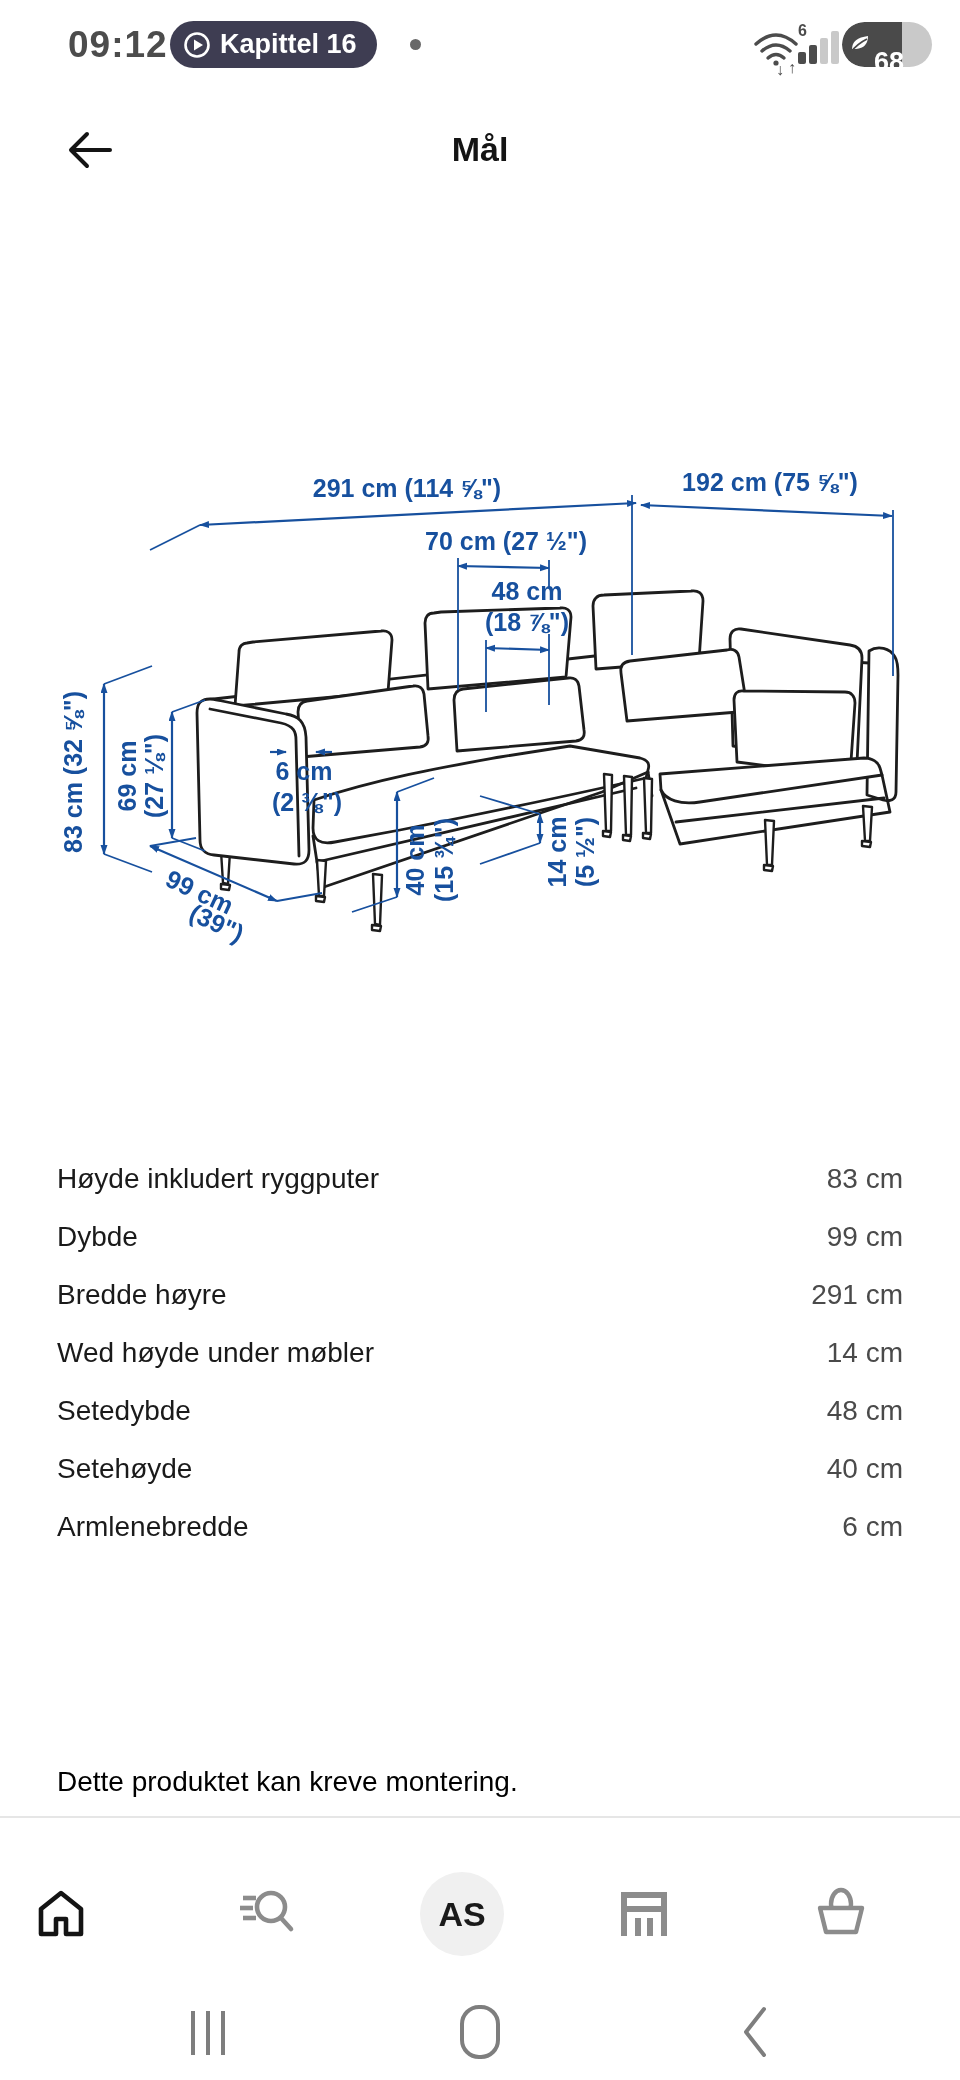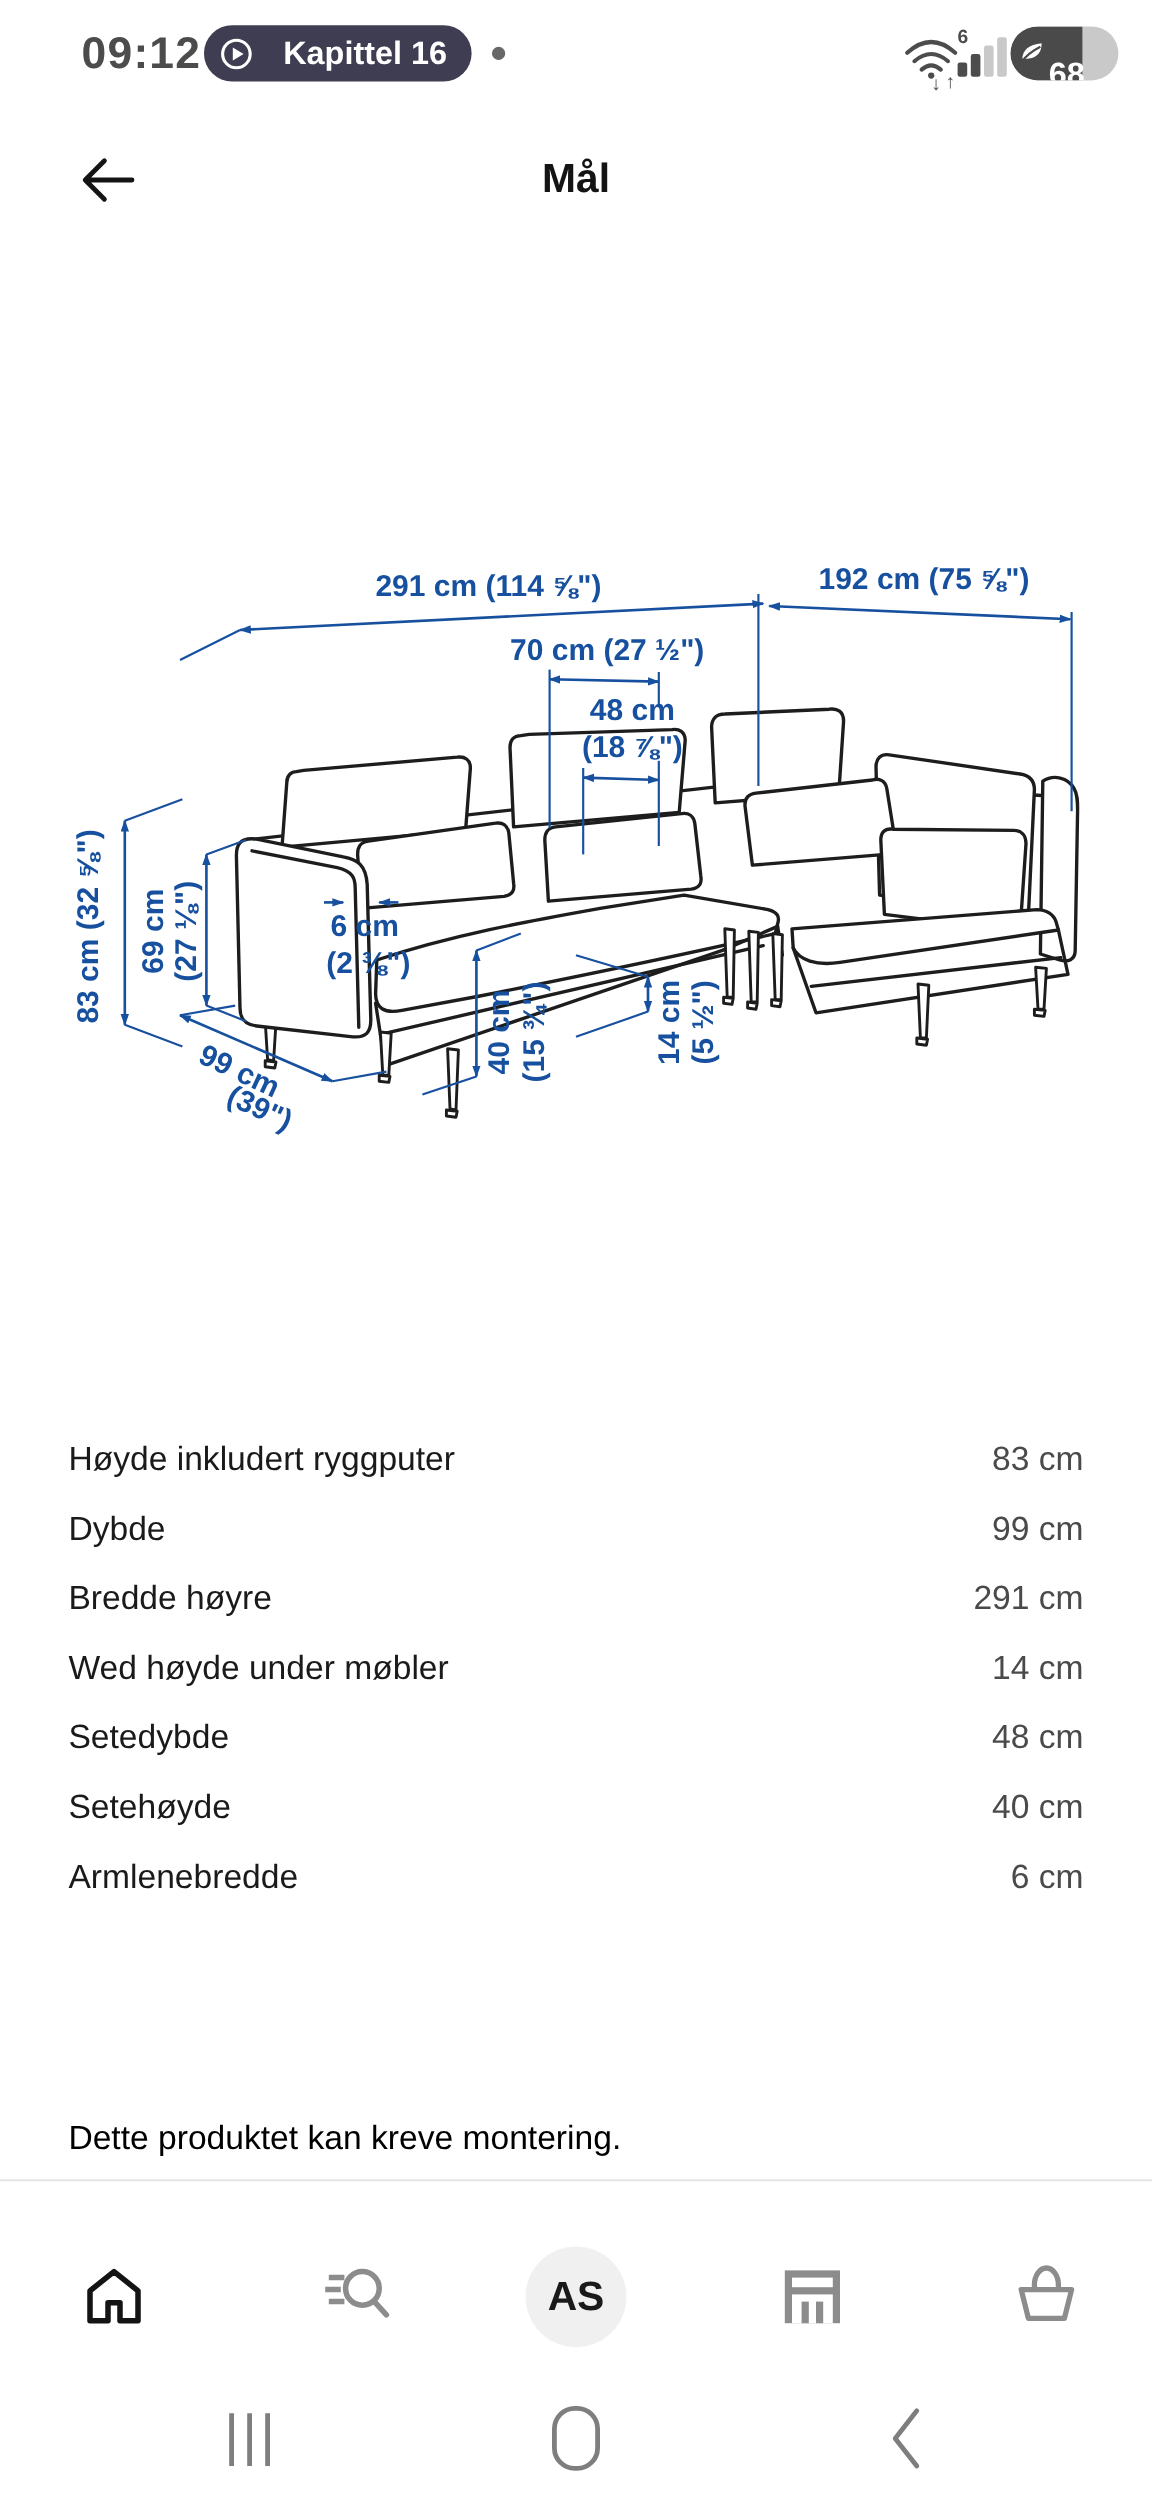--- a/index.html
+++ b/index.html
@@ -3,37 +3,37 @@
 <meta charset="utf-8">
 <style>
   html,body{margin:0;padding:0}
   body{width:960px;height:2080px;position:relative;background:#fff;
        font-family:"Liberation Sans",sans-serif;overflow:hidden}
   .abs{position:absolute}
   
   .statusbar{left:0;top:0;width:960px;height:90px}
   .time{left:68px;top:24px;font-size:37px;font-weight:600;color:#4c4c4c;letter-spacing:1px}
   .media-pill{left:170px;top:21px;height:47px;border-radius:24px;background:#3e3d52;
-      display:flex;align-items:center;padding:0 20px 0 12px;gap:24px}
+      display:flex;align-items:center;padding:0 20px 0 12px;gap:8px}
   .media-pill span{color:#fff;font-size:27px;font-weight:700;white-space:nowrap}
   .notif-dot{left:410px;top:39px;width:11px;height:11px;border-radius:50%;background:#686868}
   
   .header{left:0;top:100px;width:960px;height:100px}
   .page-title{left:0;top:130px;width:960px;text-align:center;font-size:34px;font-weight:700;color:#141414}
   .back-btn{left:62px;top:126px;width:56px;height:48px;display:flex;align-items:center;justify-content:center}
   
-  .dimtable{left:0;top:1187px;width:960px}
+  .dimtable{left:0;top:1150px;width:960px}
   .dimrow{height:58px;display:flex;align-items:center;justify-content:space-between;padding:0 57px}
   .dimrow .lbl{font-size:28px;color:#1a1a1a}
   .dimrow .val{font-size:28px;color:#4a4a4a}
   .note{left:57px;top:1766px;width:846px;font-size:28px;color:#000000}
   .divider{left:0;top:1816px;width:960px;height:2px;background:#e6e6e6}
   
   .navbar{left:0;top:1818px;width:960px;height:170px;background:#fff}
-  .navitem{position:absolute;top:36px;width:120px;height:120px;display:flex;align-items:center;justify-content:center}
+  .navitem{position:absolute;top:36px;width:120px;height:120px;display:flex;align-items:center;}
   .as-circle{width:84px;height:84px;border-radius:50%;background:#f0f0f0;display:flex;
        align-items:center;justify-content:center;font-size:34px;font-weight:700;color:#1a1a1a}
   
   .gesture{left:0;top:1995px;width:960px;height:75px}
 </style>
 </head>
 <body>
 
 <div class="abs statusbar">
   <div class="abs time">09:12</div>

